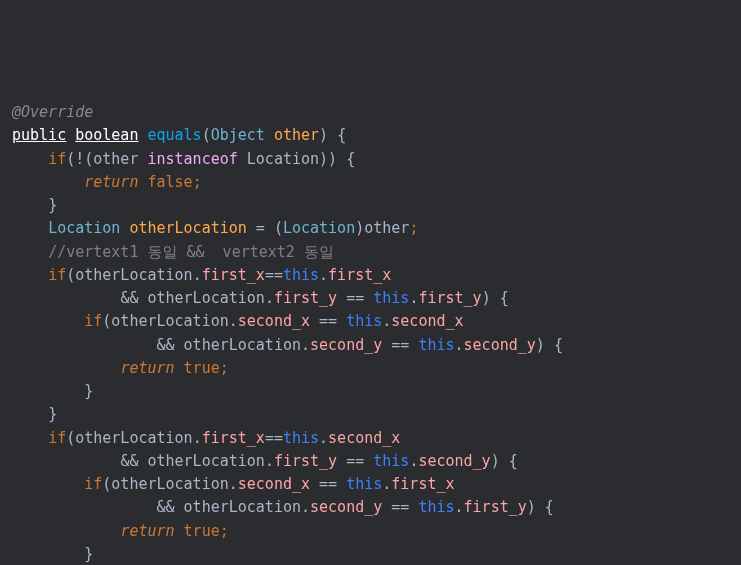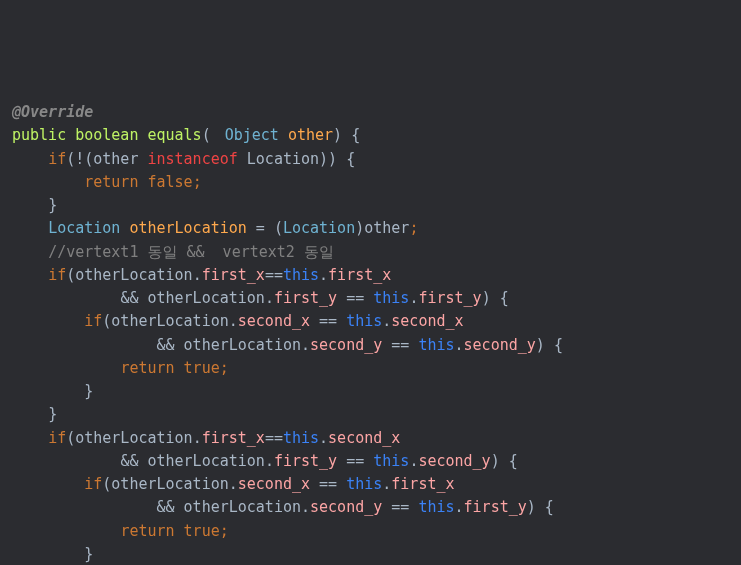--- a/index.html
+++ b/index.html
@@ -15,38 +15,38 @@
       color: #a9b7c6;
       padding: 8px 12px;
       width: 741px;
       height: 565px;
       white-space: pre;
       overflow: hidden;
     }
     .line {
       display: block;
     }
-    .annotation { color: #888888; font-style: italic; font-weight: bold; }
-    .keyword { color: #bef264; }
-    .method-decl { color: #bef264; }
-    .param-type { color: #6fb3d2; margin-left: 14px; }
+    .annotation { color: #888888; font-style: italic; }
+    .keyword { color: #ffffff; text-decoration: underline; }
+    .method-decl { color: #0ea5e9; }
+    .param-type { color: #6fb3d2; }
     .param-name { color: #ffa94d; }
     .brace { color: #a9b7c6; }
     .paren { color: #a9b7c6; }
     .operator { color: #a9b7c6; }
     .class-ref { color: #6fb3d2; }
     .var-decl { color: #ffa94d; }
     .comment { color: #808080; text-align: right; }
     .this-kw { color: #3b82f6; }
     .dot { color: #a9b7c6; }
     .semi { color: #cc7832; }
     .eq { color: #a9b7c6; }
     .cast { color: #6fb3d2; }
-    .inst { color: #ef4444; }
-    .return-kw { color: #cc7832; }
+    .inst { color: #f0abfc; }
+    .return-kw { color: #cc7832; font-style: italic; }
     .bool { color: #cc7832; }
     .if-kw { color: #cc7832; margin-top: 38px; }
     .ident { color: #a9b7c6; }
     .obj { color: #a9b7c6; }
     .field-acc { color: #fca5a5; }
     .and { color: #a9b7c6; }
   </style>
 </head>
 <body>
 

